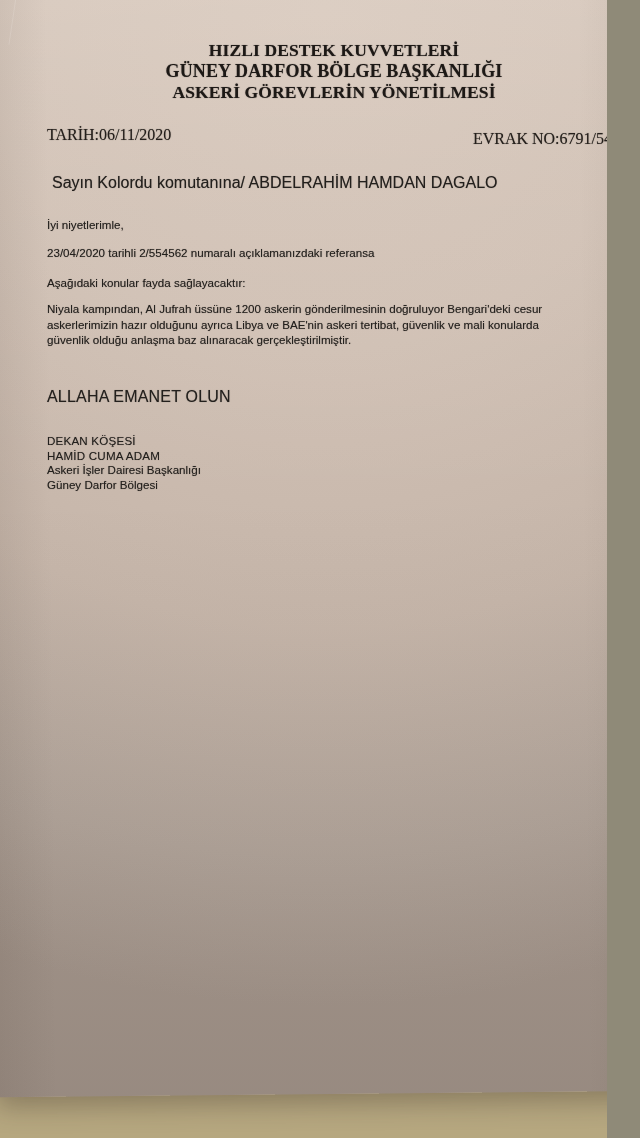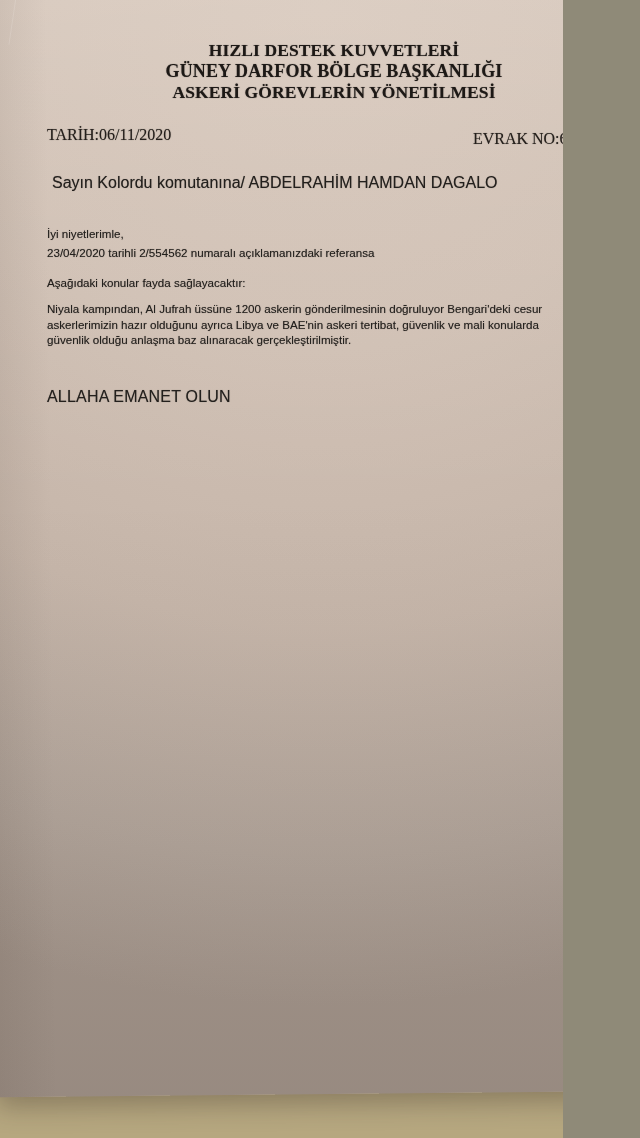--- a/index.html
+++ b/index.html
@@ -8,20 +8,21 @@
     background: #8f8a78;
   }
   #photo {
     position: relative;
     width: 563px;
     height: 1138px;
     overflow: hidden;
     
     background: linear-gradient(180deg, #b0a494 0%, #b5a88f 55%, #b6a77f 100%);
     font-family: "Liberation Sans", sans-serif;
+    padding-left: 44px;
   }
 
   
   #sheet {
     position: absolute;
     left: -14px;
     top: -10px;
     width: 672px;
     height: 1104px;
     transform: rotate(-0.55deg);
@@ -105,21 +106,21 @@
     position: absolute;
     left: 33px;
     width: 575px;
     font-family: "Liberation Sans", sans-serif;
     font-size: 11.6px;
     line-height: 15.5px;
     color: #23201d;
     text-shadow: 0 0 0.9px rgba(35,32,29,0.45);
   }
   .addressee { top: 165px; left: 38px; font-size: 16px; }
-  .greeting  { top: 207px; margin-top: 9px; }
+  .greeting  { top: 207px; }
   .reference { top: 235px; }
   .lead      { top: 265px; }
 
   .paragraph {
     top: 291px;
     width: 560px;
     line-height: 15.6px;
   }
   .paragraph .p-line { display: block; white-space: nowrap; }
 
@@ -165,15 +166,21 @@
     <div class="body-block lead">Aşağıdaki konular fayda sağlayacaktır:</div>
 
     <div class="body-block paragraph">
       <span class="p-line">Niyala kampından, Al Jufrah üssüne 1200 askerin gönderilmesinin doğruluyor Bengari'deki cesur</span>
       <span class="p-line">askerlerimizin hazır olduğunu ayrıca Libya ve BAE'nin askeri tertibat, güvenlik ve mali konularda</span>
       <span class="p-line">güvenlik olduğu anlaşma baz alınaracak gerçekleştirilmiştir.</span>
     </div>
 
     <div class="body-block closing">ALLAHA EMANET OLUN</div>
 
+    <div class="body-block signature">
+      <span class="sig-line sig-1">DEKAN KÖŞESİ</span>
+      <span class="sig-line sig-2">HAMİD CUMA ADAM</span>
+      <span class="sig-line sig-3">Askeri İşler Dairesi Başkanlığı</span>
+      <span class="sig-line sig-4">Güney Darfor Bölgesi</span>
+    </div>
 
   </div>
 </div>
 
 </body></html>

